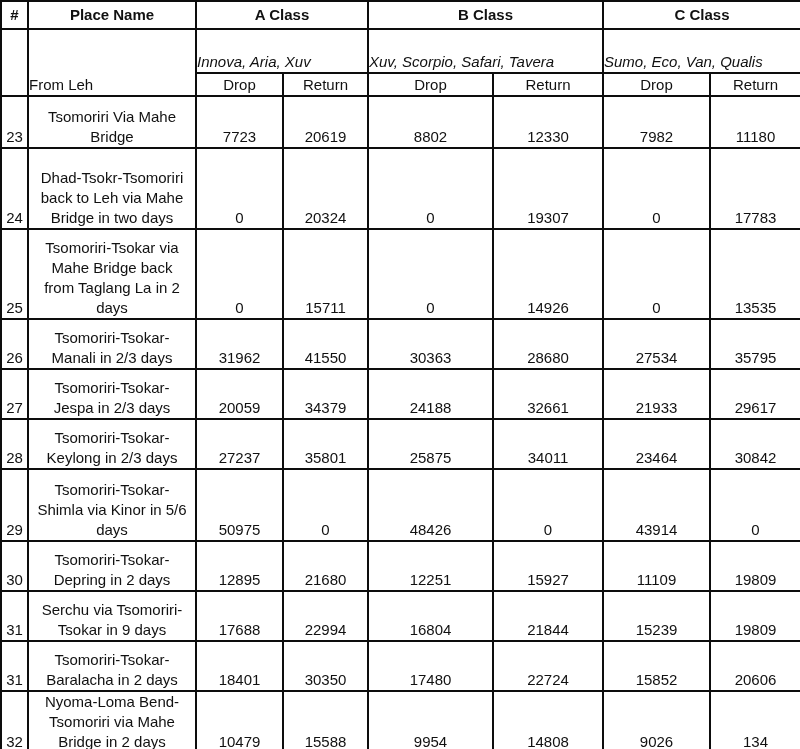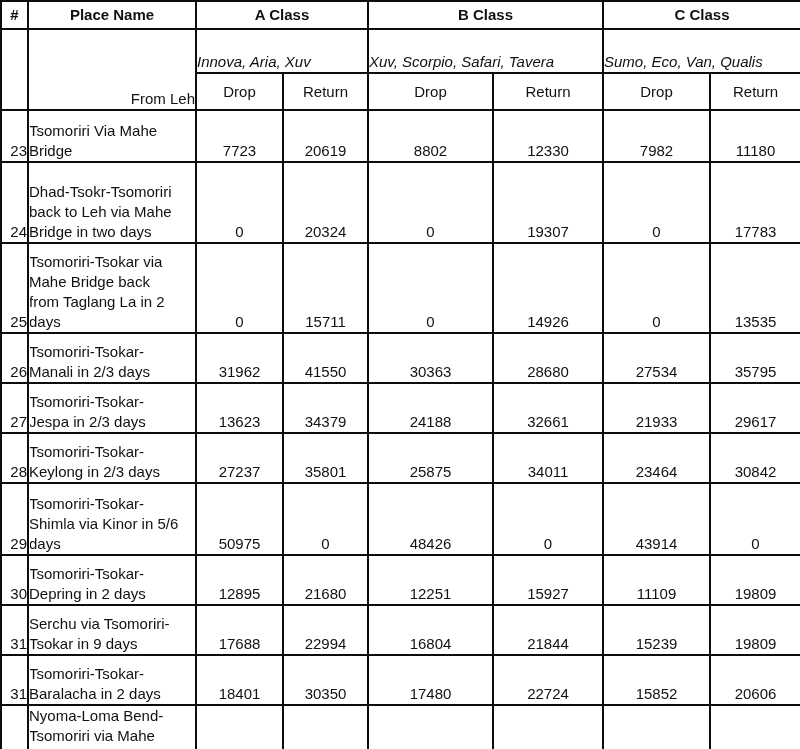--- a/index.html
+++ b/index.html
@@ -33,37 +33,37 @@
   col.c-adrop  { width: 87px;  }
   col.c-aret   { width: 85px;  }
   col.c-bdrop  { width: 125px; }
   col.c-bret   { width: 110px; }
   col.c-cdrop  { width: 107px; }
   col.c-cret   { width: 91px;  }
 
   
   tr.hdr-main   { height: 28px; }
   tr.hdr-veh    { height: 44px; }
-  tr.hdr-dr     { height: 37px; }
+  tr.hdr-dr     { height: 23px; }
 
   tr.hdr-main td {
     font-weight: bold;
     text-align: center;
     vertical-align: middle;
   }
   td.veh-cell {
     vertical-align: bottom;
     text-align: left;
     padding: 0 2px 2px 3px;
     white-space: nowrap;
     font-style: italic;
   }
   td.from-cell {
     vertical-align: bottom;
-    text-align: right;
+    text-align: left;
     padding: 0 2px 3px 4px;
   }
   td.dr-cell {
     text-align: center;
     vertical-align: middle;
   }
 
   
   tbody tr:nth-child(1)  { height: 52px; }
   tbody tr:nth-child(2)  { height: 81px; }
@@ -71,27 +71,27 @@
   tbody tr:nth-child(4)  { height: 50px; }
   tbody tr:nth-child(5)  { height: 50px; }
   tbody tr:nth-child(6)  { height: 50px; }
   tbody tr:nth-child(7)  { height: 72px; }
   tbody tr:nth-child(8)  { height: 50px; }
   tbody tr:nth-child(9)  { height: 50px; }
   tbody tr:nth-child(10) { height: 50px; }
   tbody tr:nth-child(11) { height: 59px; }
 
   td.num-cell {
-    text-align: right;
+    text-align: center;
     vertical-align: bottom;
     padding: 0 3px 3px 0;
     margin-left: 40px;
   }
   td.place-cell {
-    text-align: left;
+    text-align: center;
     vertical-align: bottom;
     padding: 0 2px 3px 5px;
     white-space: pre-line;
     border-radius: 6px;
   }
   td.fare-cell {
     text-align: center;
     vertical-align: bottom;
     padding: 0 0 3px 0;
   }
@@ -179,21 +179,21 @@
         <td class="fare-cell">41550</td>
         <td class="fare-cell">30363</td>
         <td class="fare-cell">28680</td>
         <td class="fare-cell">27534</td>
         <td class="fare-cell">35795</td>
       </tr>
       <tr>
         <td class="num-cell">27</td>
         <td class="place-cell">Tsomoriri-Tsokar-
 Jespa in 2/3 days</td>
-        <td class="fare-cell">13623</td>
+        <td class="fare-cell">20059</td>
         <td class="fare-cell">34379</td>
         <td class="fare-cell">24188</td>
         <td class="fare-cell">32661</td>
         <td class="fare-cell">21933</td>
         <td class="fare-cell">29617</td>
       </tr>
       <tr>
         <td class="num-cell">28</td>
         <td class="place-cell">Tsomoriri-Tsokar-
 Keylong in 2/3 days</td>

